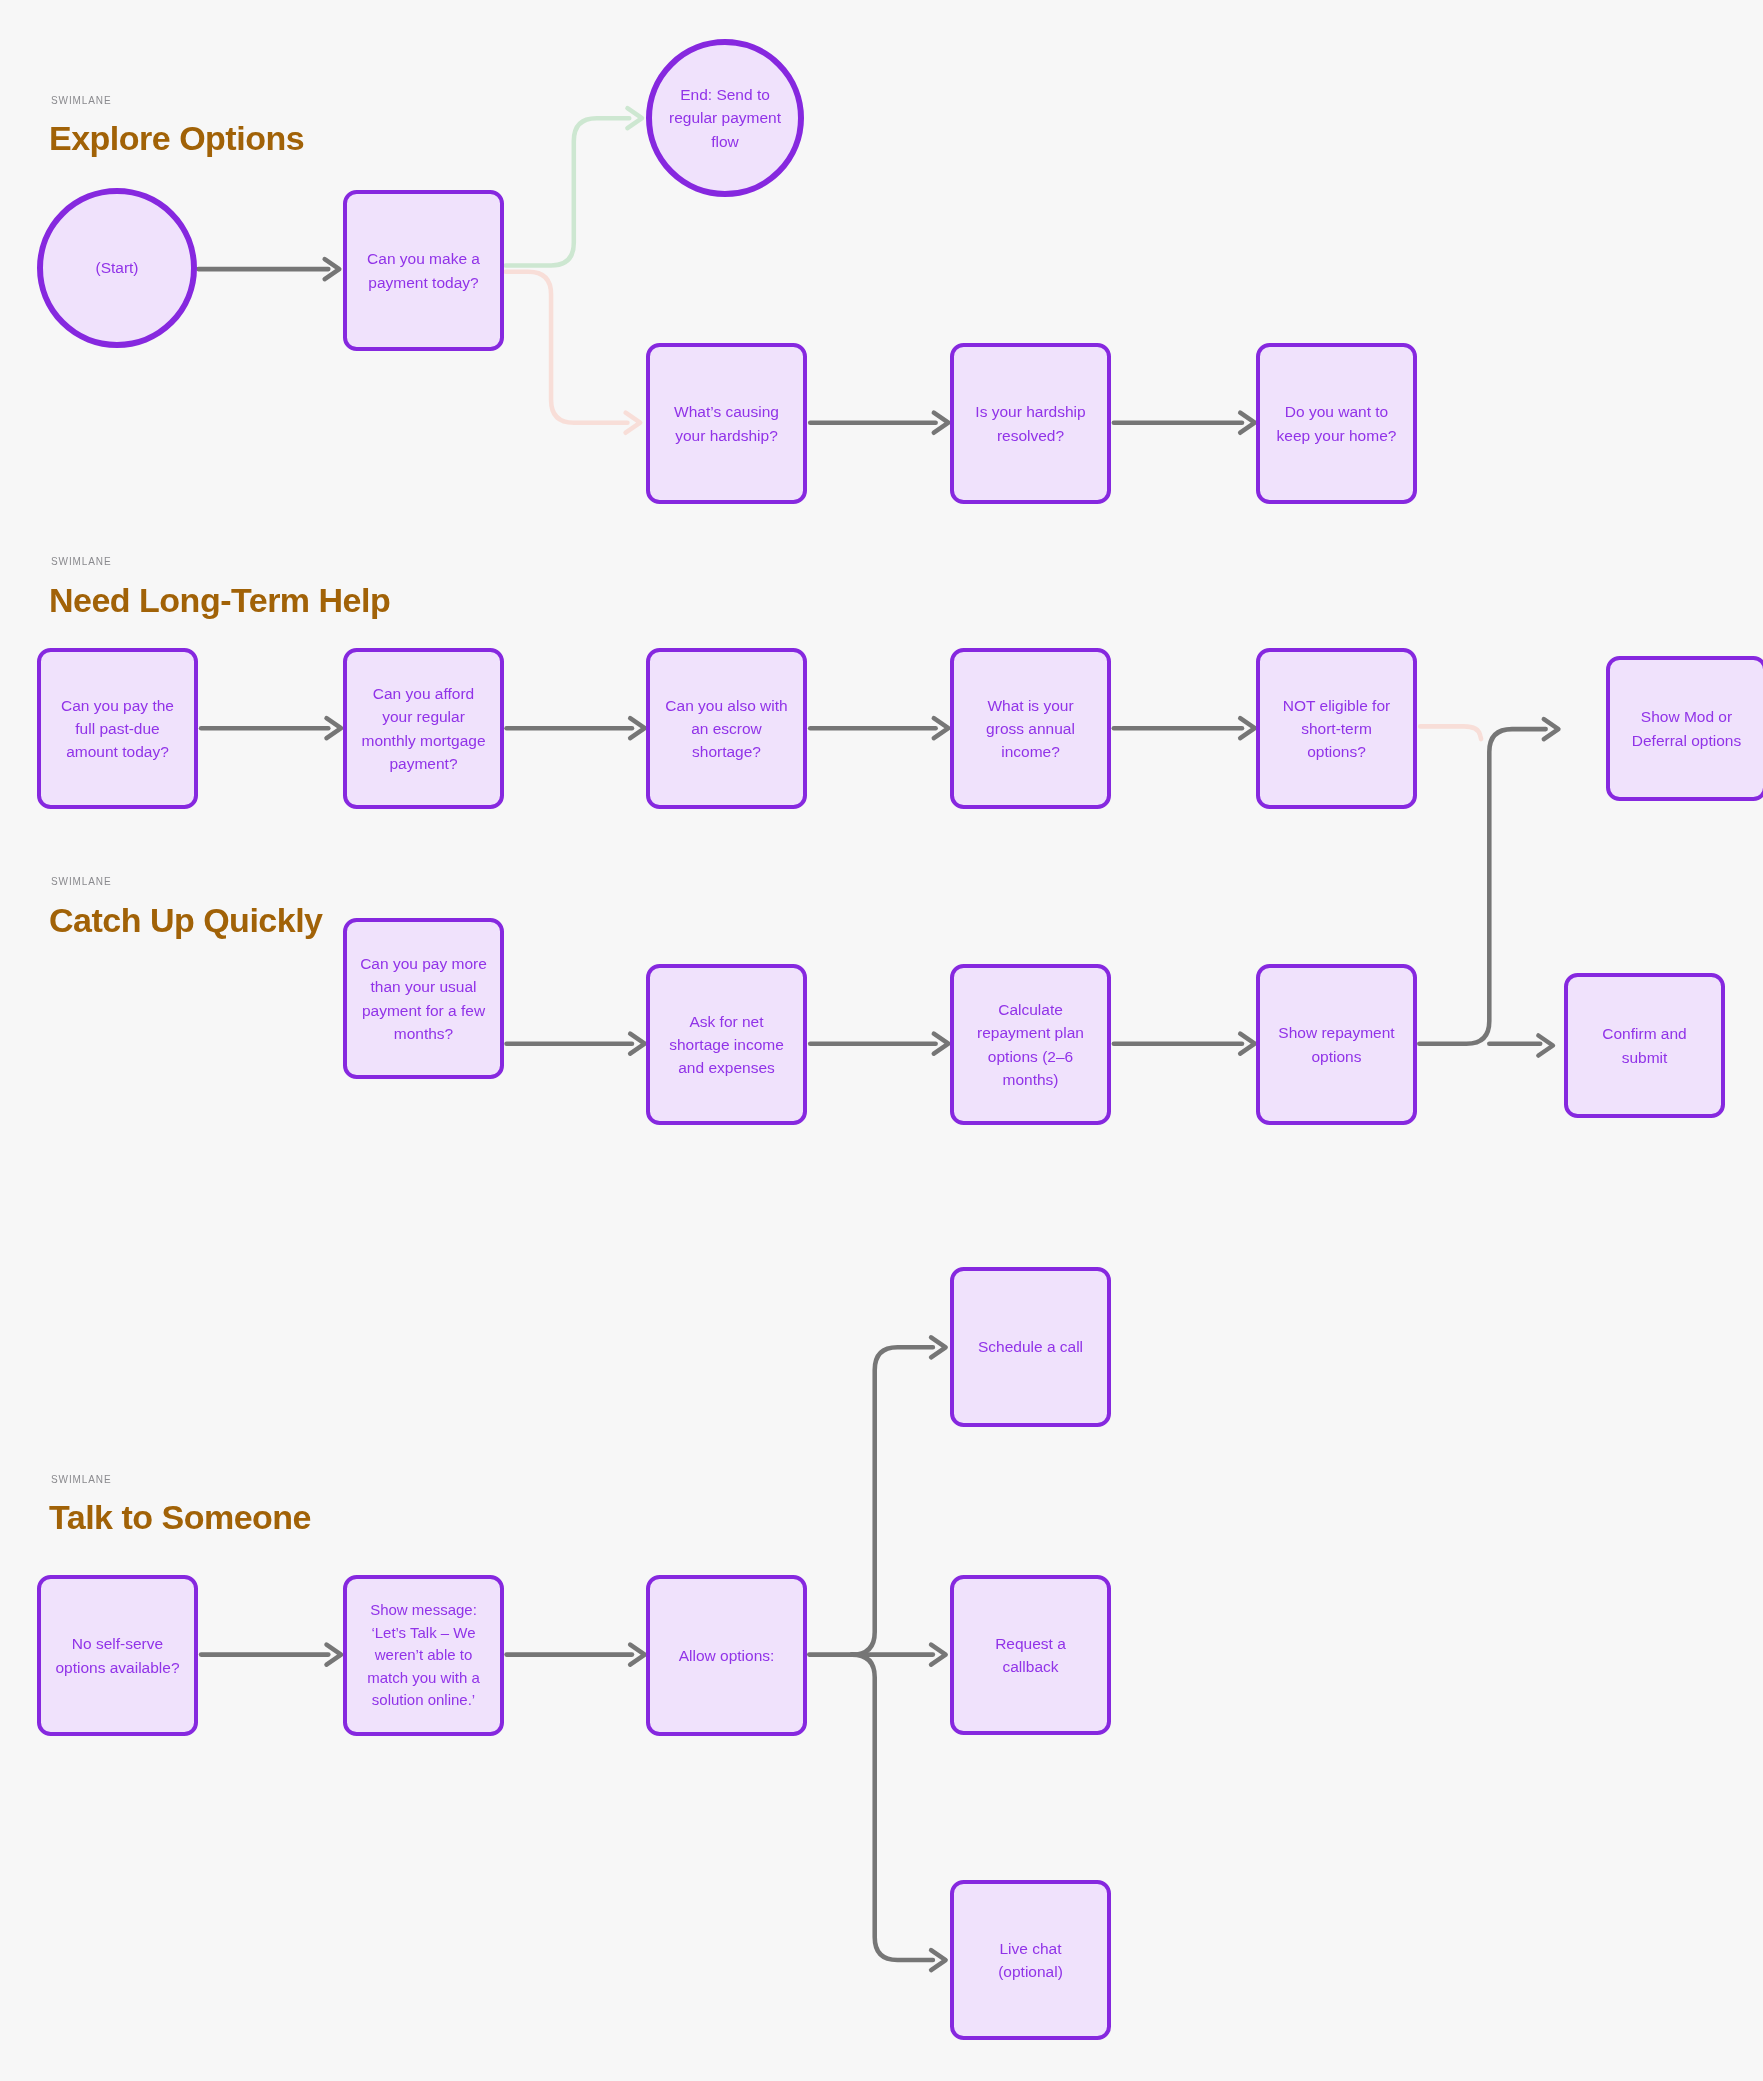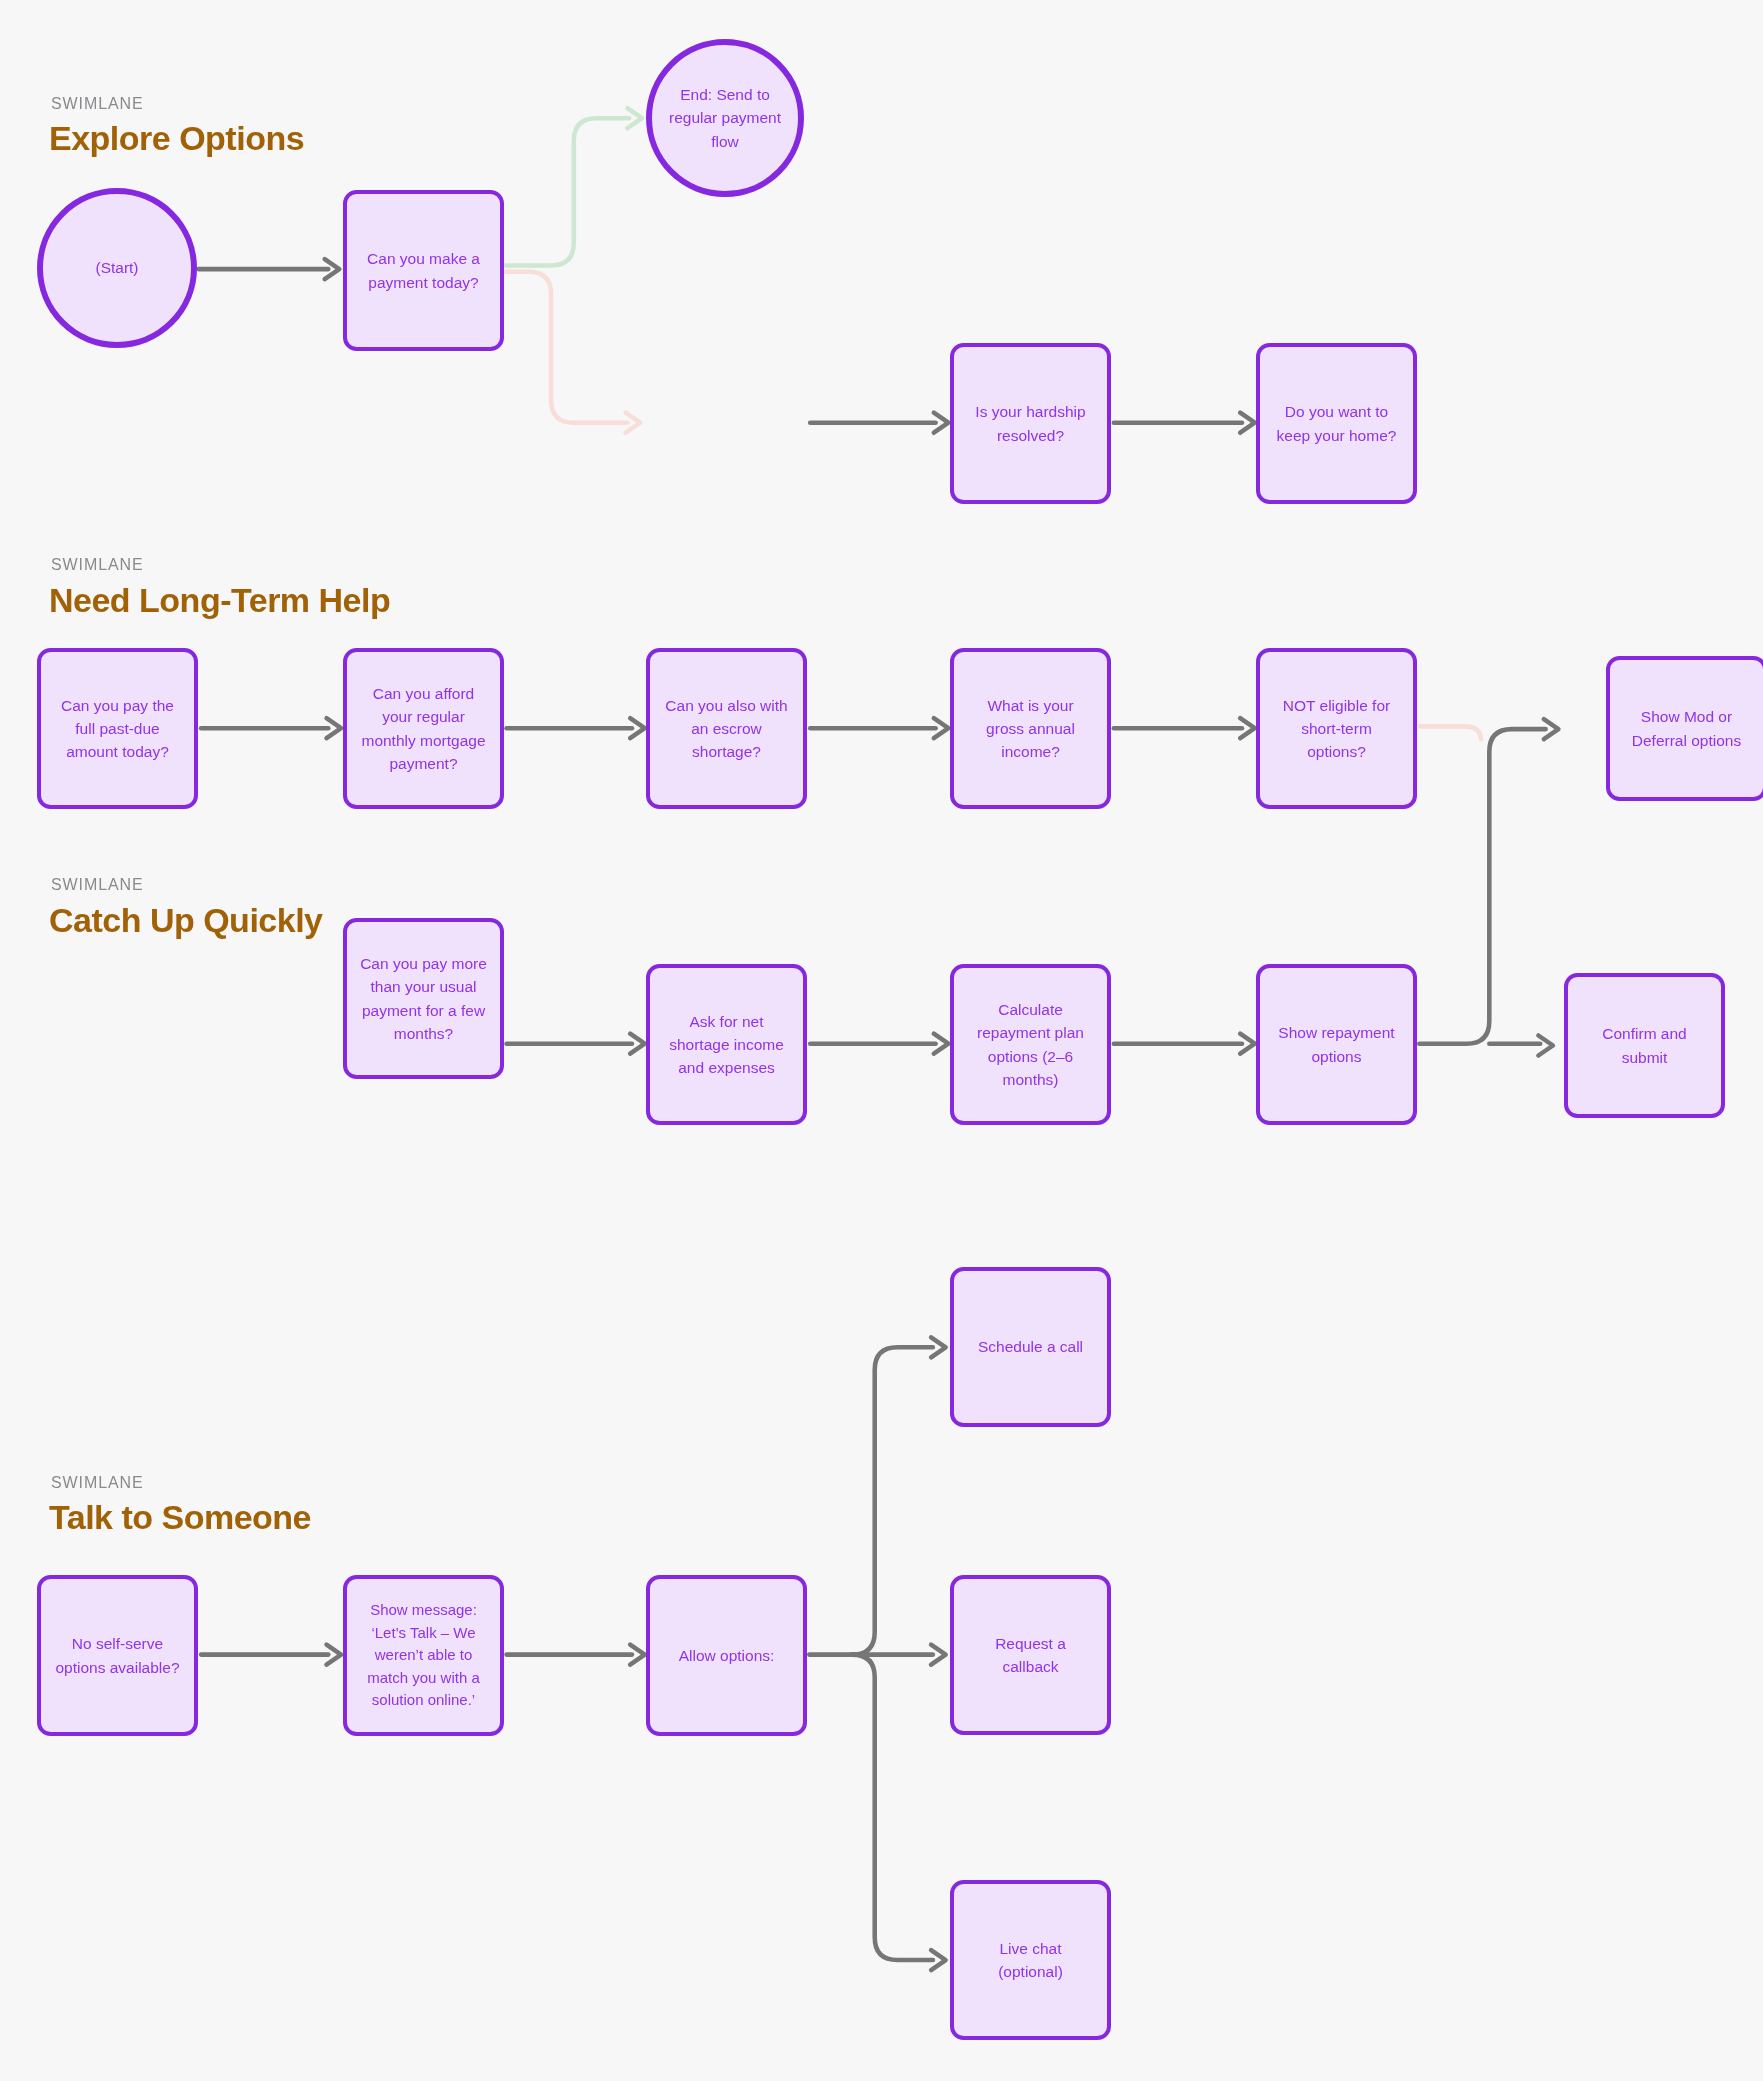--- a/index.html
+++ b/index.html
@@ -6,21 +6,21 @@
   #canvas{
     position:relative;
     width:1764px;height:2081px;
     background:#f7f7f7;
     font-family:"Liberation Sans", sans-serif;
     overflow:hidden;
   }
   #edges{position:absolute;left:0;top:0;width:1764px;height:2081px;}
   .lane-kicker{
     position:absolute;
-    font-size:16px;letter-spacing:0.9px;color:#8a8a8e;font-weight:400;
+    font-size:10px;letter-spacing:0.9px;color:#8a8a8e;font-weight:400;
   }
   .lane-title{
     position:absolute;
     font-size:34px;line-height:40px;color:#a16207;font-weight:700;letter-spacing:-0.5px;
   }
   .node{
     position:absolute;
     box-sizing:border-box;
     background:#f0e2fc;
     border:4.1px solid #8628df;
@@ -114,20 +114,23 @@
 
   <div class="node circle" style="left:37px;top:188px;width:160px;height:160px;">
     <span>(Start)</span>
   </div>
   <div class="node" style="left:343px;top:190px;width:161px;height:161px;">
     <span>Can you make a payment today?</span>
   </div>
   <div class="node circle" style="left:646px;top:39px;width:158px;height:158px;">
     <span>End: Send to regular payment flow</span>
   </div>
+  <div class="node" style="left:646px;top:343px;width:161px;height:161px;">
+    <span>What’s causing your hardship?</span>
+  </div>
   <div class="node" style="left:950px;top:343px;width:161px;height:161px;">
     <span>Is your hardship resolved?</span>
   </div>
   <div class="node" style="left:1256px;top:343px;width:161px;height:161px;">
     <span>Do you want to keep your home?</span>
   </div>
 
   <div class="node" style="left:37px;top:648px;width:161px;height:161px;">
     <span>Can you pay the full past-due amount today?</span>
   </div>

